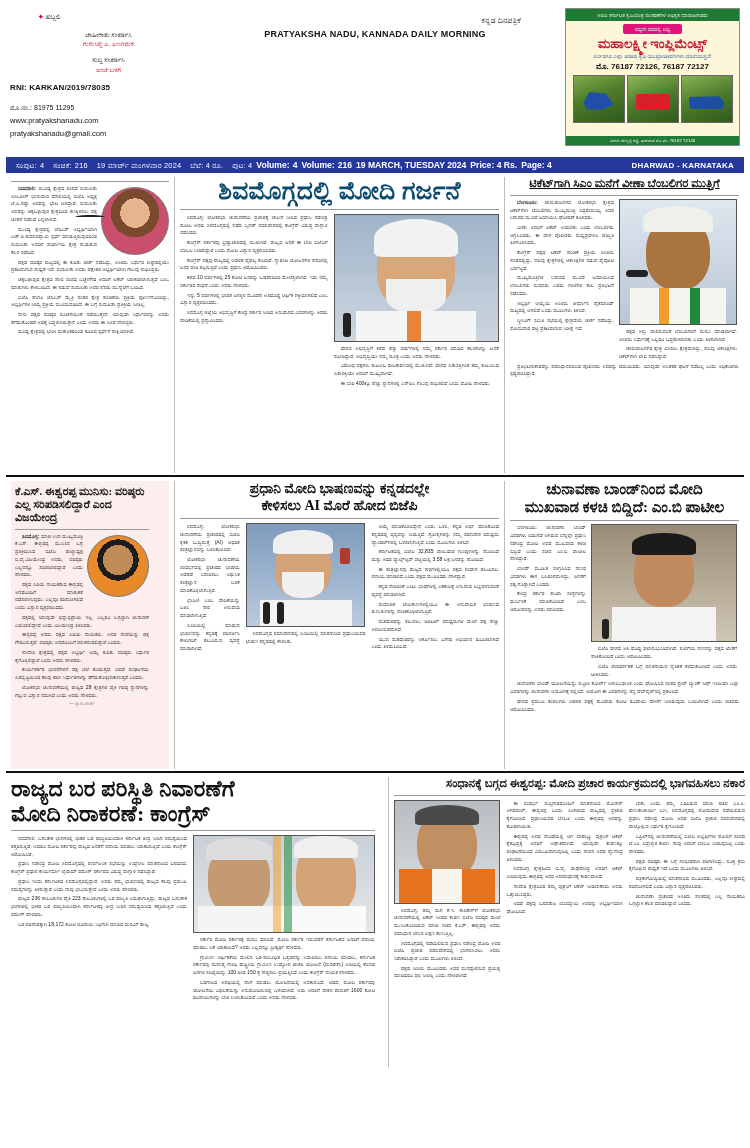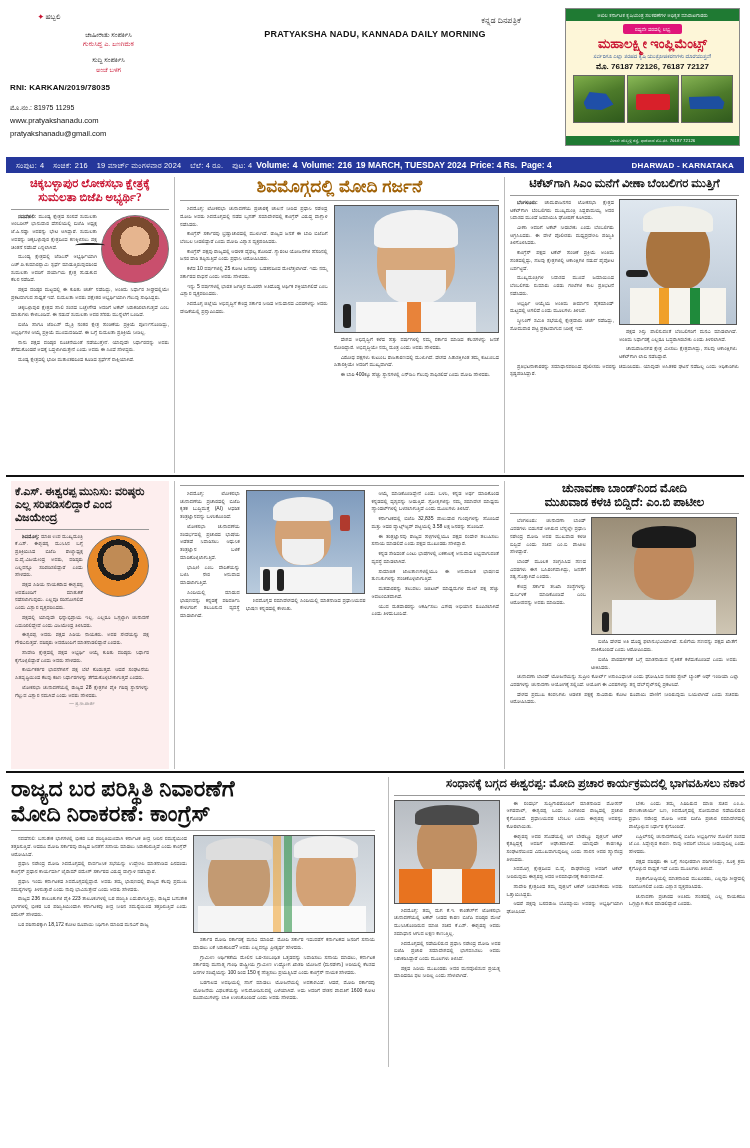--- a/index.html
+++ b/index.html
@@ -61,22 +61,22 @@
   
   .body-wrap { padding: 4px 6px 0 6px; }
   .rule { border-top:1px solid #111; margin:3px 0; }
   .rule.thin { border-top:1px solid #999; }
   .rule.thick { border-top:2px solid #111; }
 
   .band { display:flex; }
   .col { padding:0 5px; }
   .vdiv { border-left:1px solid #bbb; }
 
-  h1.hl { font-family:"Liberation Serif", serif; color:#a16207; font-weight:bold;
-          font-size:17px; line-height:1.12; text-align:center; letter-spacing:.2px; }
+  h1.hl { font-family:"Liberation Serif", serif; color:#0c4a6e; font-weight:bold;
+          font-size:25px; line-height:1.12; text-align:center; letter-spacing:.2px; }
   h2.hl2 { font-family:"Liberation Serif", serif; color:#111; font-weight:bold;
            font-size:13.5px; line-height:1.18; text-align:center; }
   h3.hl3 { font-family:"Liberation Serif", serif; color:#111; font-weight:bold;
            font-size:11px; line-height:1.2; text-align:center; }
 
   .body-txt { font-size:5.1px; line-height:1.52; color:#222; text-align:justify; }
   .body-txt p { margin-bottom:2px; text-indent:7px; }
 
   .photo { border:1px solid #555; background:#d8d8d8; position:relative; overflow:hidden; }
 
@@ -156,21 +156,20 @@
     <span class="en">Price: 4 Rs.</span>
     <span class="en" style="margin-left:4px">Page: 4</span>
     <span class="right">DHARWAD - KARNATAKA</span>
   </div>
 
   <div class="body-wrap">
 
   <div class="band" style="height:296px;">
 
     <div class="col" style="width:168px;">
-      <h3 class="hl3" style="color:#c8102e;font-size:11.5px;">ಚಿಕ್ಕಬಳ್ಳಾಪುರ ಲೋಕಸಭಾ ಕ್ಷೇತ್ರಕ್ಕೆ ಸುಮಲತಾ ಬಿಜೆಪಿ ಅಭ್ಯರ್ಥಿ?</h3>
       <div class="rule thin" style="margin:4px 0 3px 0;"></div>
       <div style="position:relative;">
         <div class="round-photo" style="float:right;width:68px;height:68px;margin:2px 0 2px 4px;
              background:radial-gradient(circle at 50% 38%, #e6b58f 0 28%, #7a4a2e 28% 46%, #c94f6d 46% 100%);">
           <div style="position:absolute;left:50%;top:42%;width:30px;height:6px;transform:translateX(-50%);
                border-top:2px solid #222;border-radius:40%;"></div>
         </div>
         <div class="body-txt">
           <p><span class="dropcap-src">ನವದೆಹಲಿ:</span>
              <span>ಮುಂಡ್ಯ ಕ್ಷೇತ್ರದ ಸಂಸದೆ ಸುಮಲತಾ ಅಂಬರೀಶ್ ಭಾನುವಾರ ದೆಹಲಿಯಲ್ಲಿ ಬಿಜೆಪಿ ಅಧ್ಯಕ್ಷ ಜೆ.ಪಿ.ನಡ್ಡಾ ಅವರನ್ನು ಭೇಟಿ ಆಗಿದ್ದಾರೆ. ಸುಮಲತಾ ಅವರನ್ನು ಚಿಕ್ಕಬಳ್ಳಾಪುರ ಕ್ಷೇತ್ರದಿಂದ ಕಣಕ್ಕಿಳಿಸಲು ಪಕ್ಷ ಚಿಂತನೆ ನಡೆಸಿದೆ ಎನ್ನಲಾಗಿದೆ.</span></p>
@@ -210,21 +209,21 @@
           <div class="body-txt" style="margin-top:3px;">
             <p>ದೇಶದ ಅಭಿವೃದ್ಧಿಗೆ ಕಳೆದ ಹತ್ತು ವರ್ಷಗಳಲ್ಲಿ ನಮ್ಮ ಸರ್ಕಾರ ಮಾಡಿದ ಕೆಲಸಗಳನ್ನು ಜನತೆ ನೋಡಿದ್ದಾರೆ. ಅಭಿವೃದ್ಧಿಯೇ ನಮ್ಮ ಮಂತ್ರ ಎಂದು ಅವರು ಹೇಳಿದರು.</p>
             <p>ವಿರೋಧ ಪಕ್ಷಗಳು ಕುಟುಂಬ ರಾಜಕಾರಣದಲ್ಲಿ ಮುಳುಗಿವೆ. ದೇಶದ ಹಿತಾಸಕ್ತಿಗಿಂತ ತಮ್ಮ ಕುಟುಂಬದ ಹಿತಾಸಕ್ತಿಯೇ ಅವರಿಗೆ ಮುಖ್ಯವಾಗಿದೆ.</p>
             <p>ಈ ಬಾರಿ 400ಕ್ಕೂ ಹೆಚ್ಚು ಸ್ಥಾನಗಳಲ್ಲಿ ಎನ್‌ಡಿಎ ಗೆಲುವು ಸಾಧಿಸಲಿದೆ ಎಂದು ಮೋದಿ ಹೇಳಿದರು.</p>
           </div>
         </div>
       </div>
     </div>
 
     <div class="col vdiv" style="width:240px;">
-      <h3 class="hl3" style="font-size:11.5px;">ಟಿಕೆಟ್‌ಗಾಗಿ ಸಿಎಂ ಮನೆಗೆ ವೀಣಾ ಬೆಂಬಲಿಗರ ಮುತ್ತಿಗೆ</h3>
+      <h3 class="hl3" style="font-size:11.5px;text-decoration:underline;">ಟಿಕೆಟ್‌ಗಾಗಿ ಸಿಎಂ ಮನೆಗೆ ವೀಣಾ ಬೆಂಬಲಿಗರ ಮುತ್ತಿಗೆ</h3>
       <div class="rule thin" style="margin:4px 0 3px 0;"></div>
       <div style="display:flex;gap:5px;">
         <div style="width:104px;" class="body-txt">
           <p><span class="dropcap-src">ಬೆಂಗಳೂರು:</span>
              <span>ಚಾಮರಾಜನಗರ ಲೋಕಸಭಾ ಕ್ಷೇತ್ರದ ಟಿಕೆಟ್‌ಗಾಗಿ ಬೆಂಬಲಿಗರು ಮುಖ್ಯಮಂತ್ರಿ ಸಿದ್ದರಾಮಯ್ಯ ಅವರ ನಿವಾಸದ ಮುಂದೆ ಜಮಾಯಿಸಿ ಘೋಷಣೆ ಕೂಗಿದರು.</span></p>
           <p>ವೀಣಾ ಅವರಿಗೆ ಟಿಕೆಟ್ ನೀಡಬೇಕು ಎಂದು ಬೆಂಬಲಿಗರು ಆಗ್ರಹಿಸಿದರು. ಈ ವೇಳೆ ಪೊಲೀಸರು ಮಧ್ಯಪ್ರವೇಶಿಸಿ ಪರಿಸ್ಥಿತಿ ತಿಳಿಗೊಳಿಸಿದರು.</p>
           <p>ಕಾಂಗ್ರೆಸ್ ಪಕ್ಷದ ಟಿಕೆಟ್ ಹಂಚಿಕೆ ಪ್ರಕ್ರಿಯೆ ಅಂತಿಮ ಹಂತದಲ್ಲಿದ್ದು, ಹಲವು ಕ್ಷೇತ್ರಗಳಲ್ಲಿ ಆಕಾಂಕ್ಷಿಗಳ ನಡುವೆ ಪೈಪೋಟಿ ಏರ್ಪಟ್ಟಿದೆ.</p>
           <p>ಮುಖ್ಯಮಂತ್ರಿಗಳ ನಿವಾಸದ ಮುಂದೆ ಜಮಾಯಿಸಿದ ಬೆಂಬಲಿಗರು ಸುಮಾರು ಎರಡು ಗಂಟೆಗಳ ಕಾಲ ಪ್ರತಿಭಟನೆ ನಡೆಸಿದರು.</p>
           <p>ಅಭ್ಯರ್ಥಿ ಆಯ್ಕೆಯ ಅಂತಿಮ ತೀರ್ಮಾನ ಹೈಕಮಾಂಡ್ ಮಟ್ಟದಲ್ಲಿ ಆಗಲಿದೆ ಎಂದು ಮೂಲಗಳು ತಿಳಿಸಿವೆ.</p>
           <p>ಸ್ಕ್ರೀನಿಂಗ್ ಸಮಿತಿ ಸಭೆಯಲ್ಲಿ ಕ್ಷೇತ್ರವಾರು ಚರ್ಚೆ ನಡೆದಿದ್ದು, ಸೋಮವಾರ ಪಟ್ಟಿ ಪ್ರಕಟವಾಗುವ ನಿರೀಕ್ಷೆ ಇದೆ.</p>
@@ -268,20 +267,24 @@
           <p>ಈಶ್ವರಪ್ಪ ಅವರು ಪಕ್ಷದ ಹಿರಿಯ ನಾಯಕರು. ಅವರ ಸೇವೆಯನ್ನು ಪಕ್ಷ ಗೌರವಿಸುತ್ತದೆ. ವರಿಷ್ಠರು ಅವರೊಂದಿಗೆ ಮಾತನಾಡಲಿದ್ದಾರೆ ಎಂದರು.</p>
           <p>ಹಾವೇರಿ ಕ್ಷೇತ್ರದಲ್ಲಿ ಪಕ್ಷದ ಅಭ್ಯರ್ಥಿ ಆಯ್ಕೆ ಕುರಿತು ವರಿಷ್ಠರು ನಿರ್ಧಾರ ಕೈಗೊಳ್ಳಲಿದ್ದಾರೆ ಎಂದು ಅವರು ಹೇಳಿದರು.</p>
           <p>ಕಾರ್ಯಕರ್ತರ ಭಾವನೆಗಳಿಗೆ ಪಕ್ಷ ಬೆಲೆ ಕೊಡುತ್ತದೆ. ಆದರೆ ಸಂಘಟನೆಯ ಹಿತದೃಷ್ಟಿಯಿಂದ ಕೆಲವು ಕಠಿಣ ನಿರ್ಧಾರಗಳನ್ನು ತೆಗೆದುಕೊಳ್ಳಬೇಕಾಗುತ್ತದೆ ಎಂದರು.</p>
           <p>ಲೋಕಸಭಾ ಚುನಾವಣೆಯಲ್ಲಿ ರಾಜ್ಯದ 28 ಕ್ಷೇತ್ರಗಳ ಪೈಕಿ ಗರಿಷ್ಠ ಸ್ಥಾನಗಳನ್ನು ಗೆಲ್ಲುವ ವಿಶ್ವಾಸ ನಮಗಿದೆ ಎಂದು ಅವರು ಹೇಳಿದರು.</p>
           <p class="center" style="text-indent:0;font-size:4.6px;color:#777;">— ಪ್ರ.ನಾ.ವಾರ್ತೆ</p>
         </div>
       </div>
     </div>
 
     <div class="col vdiv" style="width:330px;">
+      <h2 class="hl2" style="font-size:14px;">
+        <span>ಪ್ರಧಾನಿ ಮೋದಿ ಭಾಷಣವನ್ನು ಕನ್ನಡದಲ್ಲೇ</span><br>
+        <span>ಕೇಳಿಸಲು AI ಮೊರೆ ಹೋದ ಬಿಜೆಪಿ</span>
+      </h2>
       <div class="rule thin" style="margin:4px 0 4px 0;"></div>
       <div style="display:flex;gap:6px;">
         <div style="width:60px;" class="body-txt">
           <p>ಶಿವಮೊಗ್ಗ: ಲೋಕಸಭಾ ಚುನಾವಣೆಯ ಪ್ರಚಾರದಲ್ಲಿ ಬಿಜೆಪಿ ಕೃತಕ ಬುದ್ಧಿಮತ್ತೆ (AI) ಆಧರಿತ ತಂತ್ರಜ್ಞಾನವನ್ನು ಬಳಸಿಕೊಂಡಿದೆ.</p>
           <p>ಲೋಕಸಭಾ ಚುನಾವಣೆಯ ಸಂದರ್ಭದಲ್ಲಿ ಪ್ರಚಾರದ ಭಾಷೆಯ ಅಡೆತಡೆ ನಿವಾರಿಸಲು ಆಧುನಿಕ ತಂತ್ರಜ್ಞಾನ ಬಳಕೆ ಮಾಡಿಕೊಳ್ಳಲಾಗುತ್ತಿದೆ.</p>
           <p>ಭಾಷಿಣಿ ಎಂಬ ವೇದಿಕೆಯನ್ನು ಬಳಸಿ ನೇರ ಅನುವಾದ ಮಾಡಲಾಗುತ್ತಿದೆ.</p>
           <p>ಹಿಂದಿಯಲ್ಲಿ ಮಾಡುವ ಭಾಷಣವನ್ನು ಕನ್ನಡಕ್ಕೆ ಪರಿವರ್ತಿಸಿ ಕೇಳುಗರಿಗೆ ತಲುಪಿಸುವ ವ್ಯವಸ್ಥೆ ಮಾಡಲಾಗಿದೆ.</p>
         </div>
         <div style="width:120px;">
           <div class="photo" style="height:104px;background:linear-gradient(180deg,#7f9bbd,#b9cbdd);">
@@ -303,21 +306,21 @@
           <p>ಈ ತಂತ್ರಜ್ಞಾನವು ರಾಜ್ಯದ ಹಳ್ಳಿಗಳಲ್ಲಿಯೂ ಪಕ್ಷದ ಸಂದೇಶ ತಲುಪಿಸಲು ಸಹಾಯ ಮಾಡಲಿದೆ ಎಂದು ಪಕ್ಷದ ಮುಖಂಡರು ಹೇಳಿದ್ದಾರೆ.</p>
           <p>ಕನ್ನಡ ಸೇರಿದಂತೆ ಎಂಟು ಭಾಷೆಗಳಲ್ಲಿ ಏಕಕಾಲಕ್ಕೆ ಅನುವಾದ ಲಭ್ಯವಾಗುವಂತೆ ವ್ಯವಸ್ಥೆ ಮಾಡಲಾಗಿದೆ.</p>
           <p>ಸಾಮಾಜಿಕ ಜಾಲತಾಣಗಳಲ್ಲಿಯೂ ಈ ಅನುವಾದಿತ ಭಾಷಣದ ತುಣುಕುಗಳನ್ನು ಹಂಚಿಕೊಳ್ಳಲಾಗುತ್ತಿದೆ.</p>
           <p>ಮತದಾರರನ್ನು ತಲುಪಲು ಡಿಜಿಟಲ್ ಮಾಧ್ಯಮಗಳ ಮೇಲೆ ಪಕ್ಷ ಹೆಚ್ಚು ಅವಲಂಬಿತವಾಗಿದೆ.</p>
           <p>ಯುವ ಮತದಾರರನ್ನು ಆಕರ್ಷಿಸಲು ವಿಶೇಷ ಅಭಿಯಾನ ರೂಪಿಸಲಾಗಿದೆ ಎಂದು ತಿಳಿದುಬಂದಿದೆ.</p>
         </div>
       </div>
     </div>
 
     <div class="col vdiv" style="width:240px;">
-      <h2 class="hl2" style="font-size:12px;">
+      <h2 class="hl2" style="font-size:15px;">
         <span>ಚುನಾವಣಾ ಬಾಂಡ್‌ನಿಂದ ಮೋದಿ</span><br>
         <span>ಮುಖವಾಡ ಕಳಚಿ ಬಿದ್ದಿದೆ: ಎಂ.ಬಿ ಪಾಟೀಲ</span>
       </h2>
       <div class="rule thin" style="margin:4px 0 3px 0;"></div>
       <div style="display:flex;gap:5px;">
         <div style="width:76px;" class="body-txt">
           <p>ಬೆಂಗಳೂರು: ಚುನಾವಣಾ ಬಾಂಡ್ ವಿವರಗಳು ಬಿಡುಗಡೆ ಆಗಿರುವ ಬೆನ್ನಲ್ಲೇ ಪ್ರಧಾನಿ ನರೇಂದ್ರ ಮೋದಿ ಅವರ ಮುಖವಾಡ ಕಳಚಿ ಬಿದ್ದಿದೆ ಎಂದು ಸಚಿವ ಎಂ.ಬಿ ಪಾಟೀಲ ಹೇಳಿದ್ದಾರೆ.</p>
           <p>ಬಾಂಡ್ ಮೂಲಕ ಸಂಗ್ರಹಿಸಿದ ಹಣದ ವಿವರಗಳು ಈಗ ಬಹಿರಂಗವಾಗಿದ್ದು, ಜನತೆಗೆ ಸತ್ಯ ಗೊತ್ತಾಗಿದೆ ಎಂದರು.</p>
           <p>ಕೇಂದ್ರ ಸರ್ಕಾರ ತನಿಖಾ ಸಂಸ್ಥೆಗಳನ್ನು ದುರ್ಬಳಕೆ ಮಾಡಿಕೊಂಡಿದೆ ಎಂಬ ಆರೋಪವನ್ನು ಅವರು ಮಾಡಿದರು.</p>
         </div>

